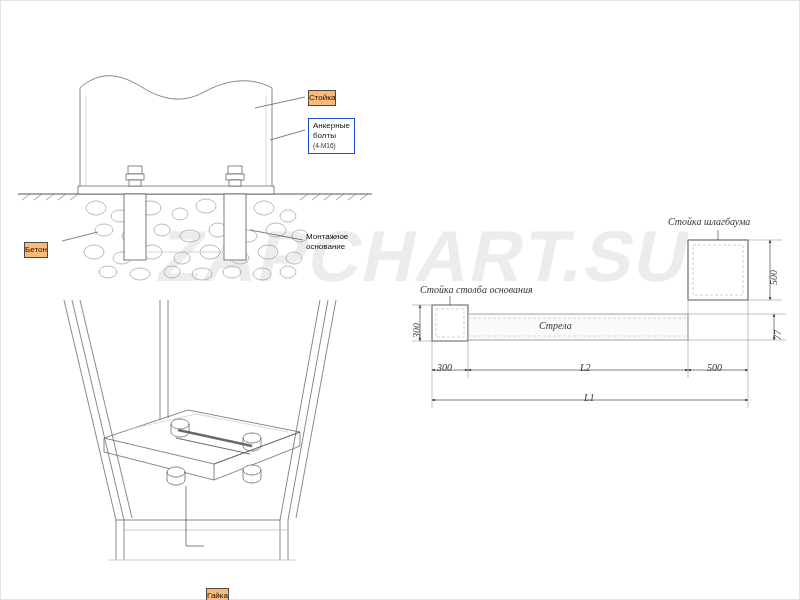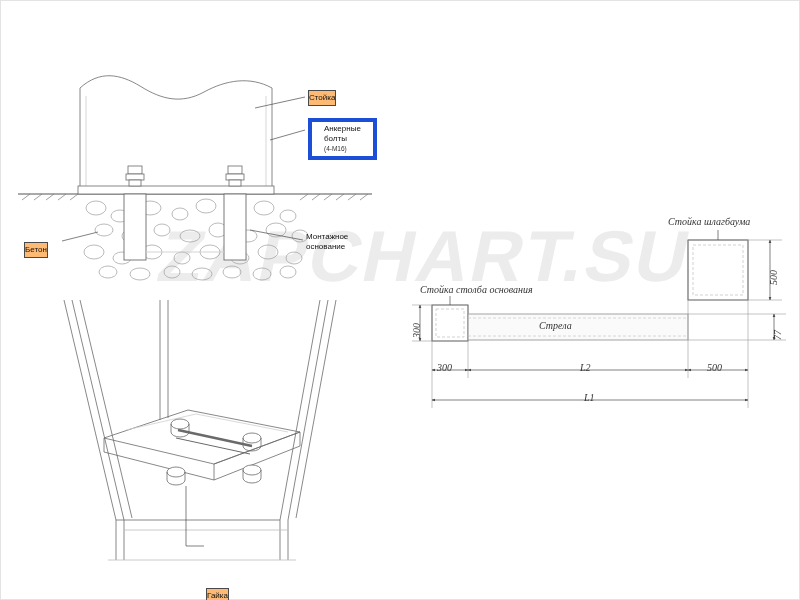--- a/index.html
+++ b/index.html
@@ -280,21 +280,21 @@
 
       <g stroke="#4a4a4a" stroke-width="0.7">
         <line x1="718" y1="230" x2="718" y2="240"></line>
         <line x1="450" y1="296" x2="450" y2="305"></line>
       </g>
     </g>
   </svg>
 
   <div class="lbl boxed" style="left:308px; top:90px;">Стойка</div>
 
-  <div style="position:absolute; left:308px; top:118px; border:4px solid #1d4ed8; background:#fff; padding:2px 12px;">
+  <div style="position:absolute; left:308px; top:118px; border:1px solid #1d4ed8; background:#fff; padding:2px 4px;">
     <div class="lbl plain" style="position:static;">Анкерные
 болты</div>
     <div class="lbl plain small-note" style="position:static;">(4-M16)</div>
   </div>
 
   <div class="lbl boxed" style="left:24px; top:242px;">Бетон</div>
 
   <div class="lbl plain" style="left:306px; top:232px;">Монтажное
 основание</div>
 

